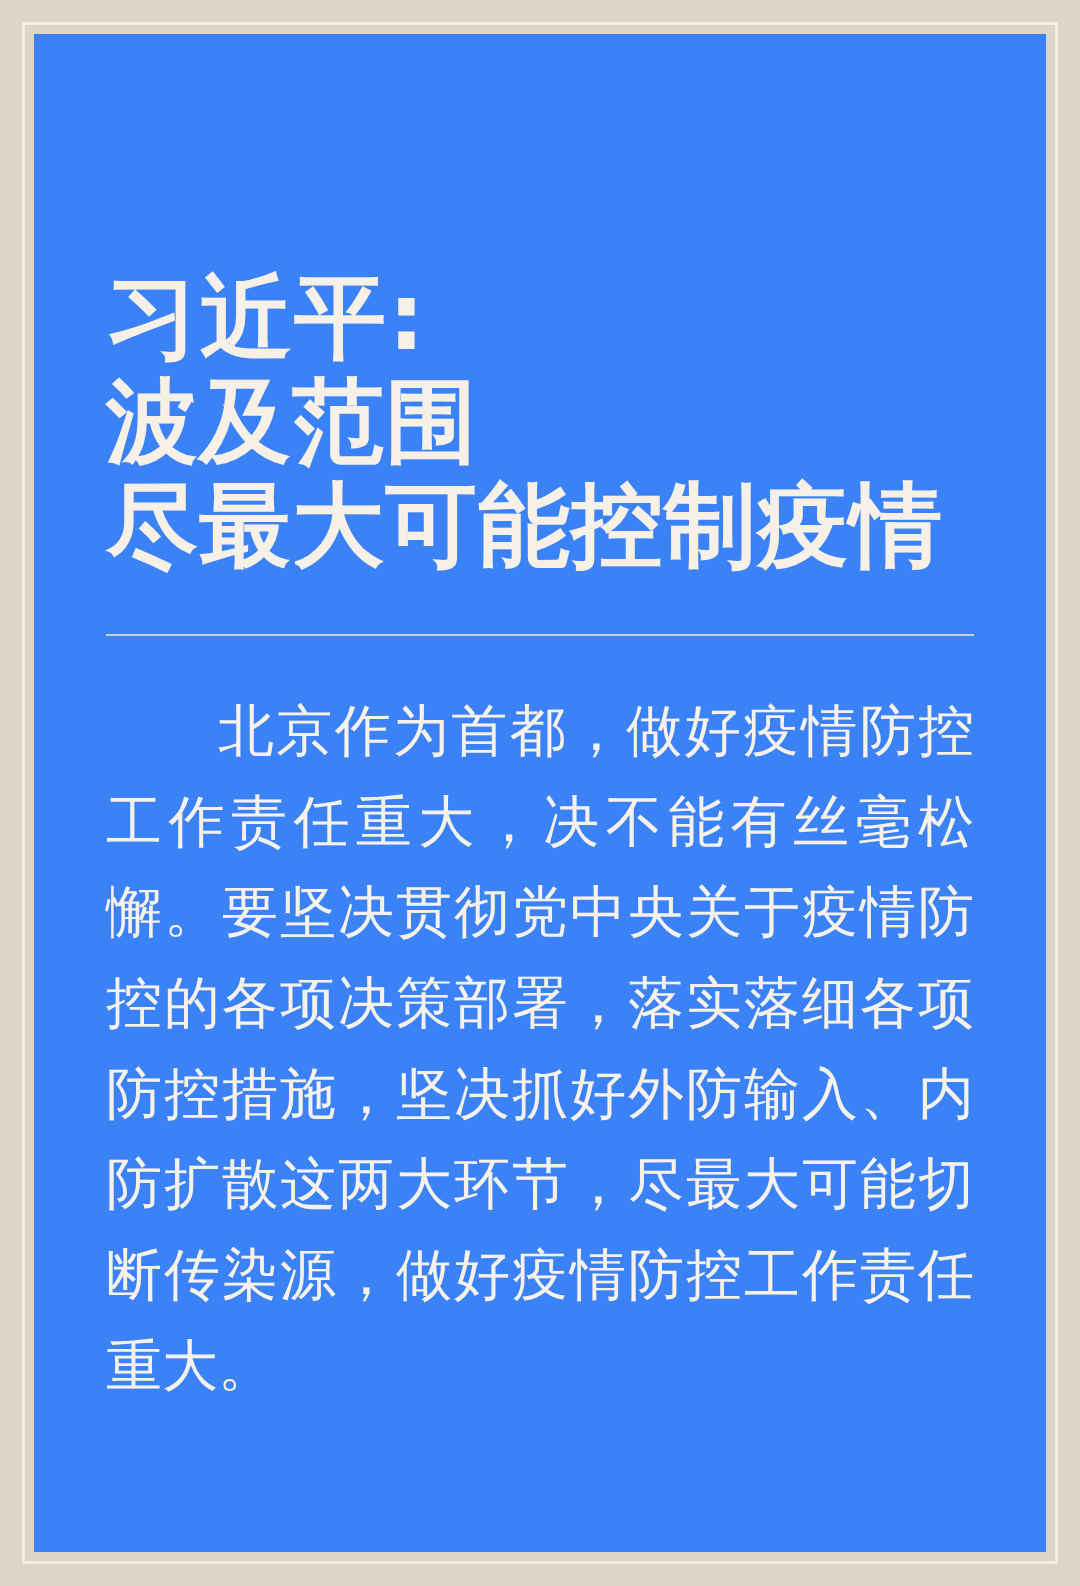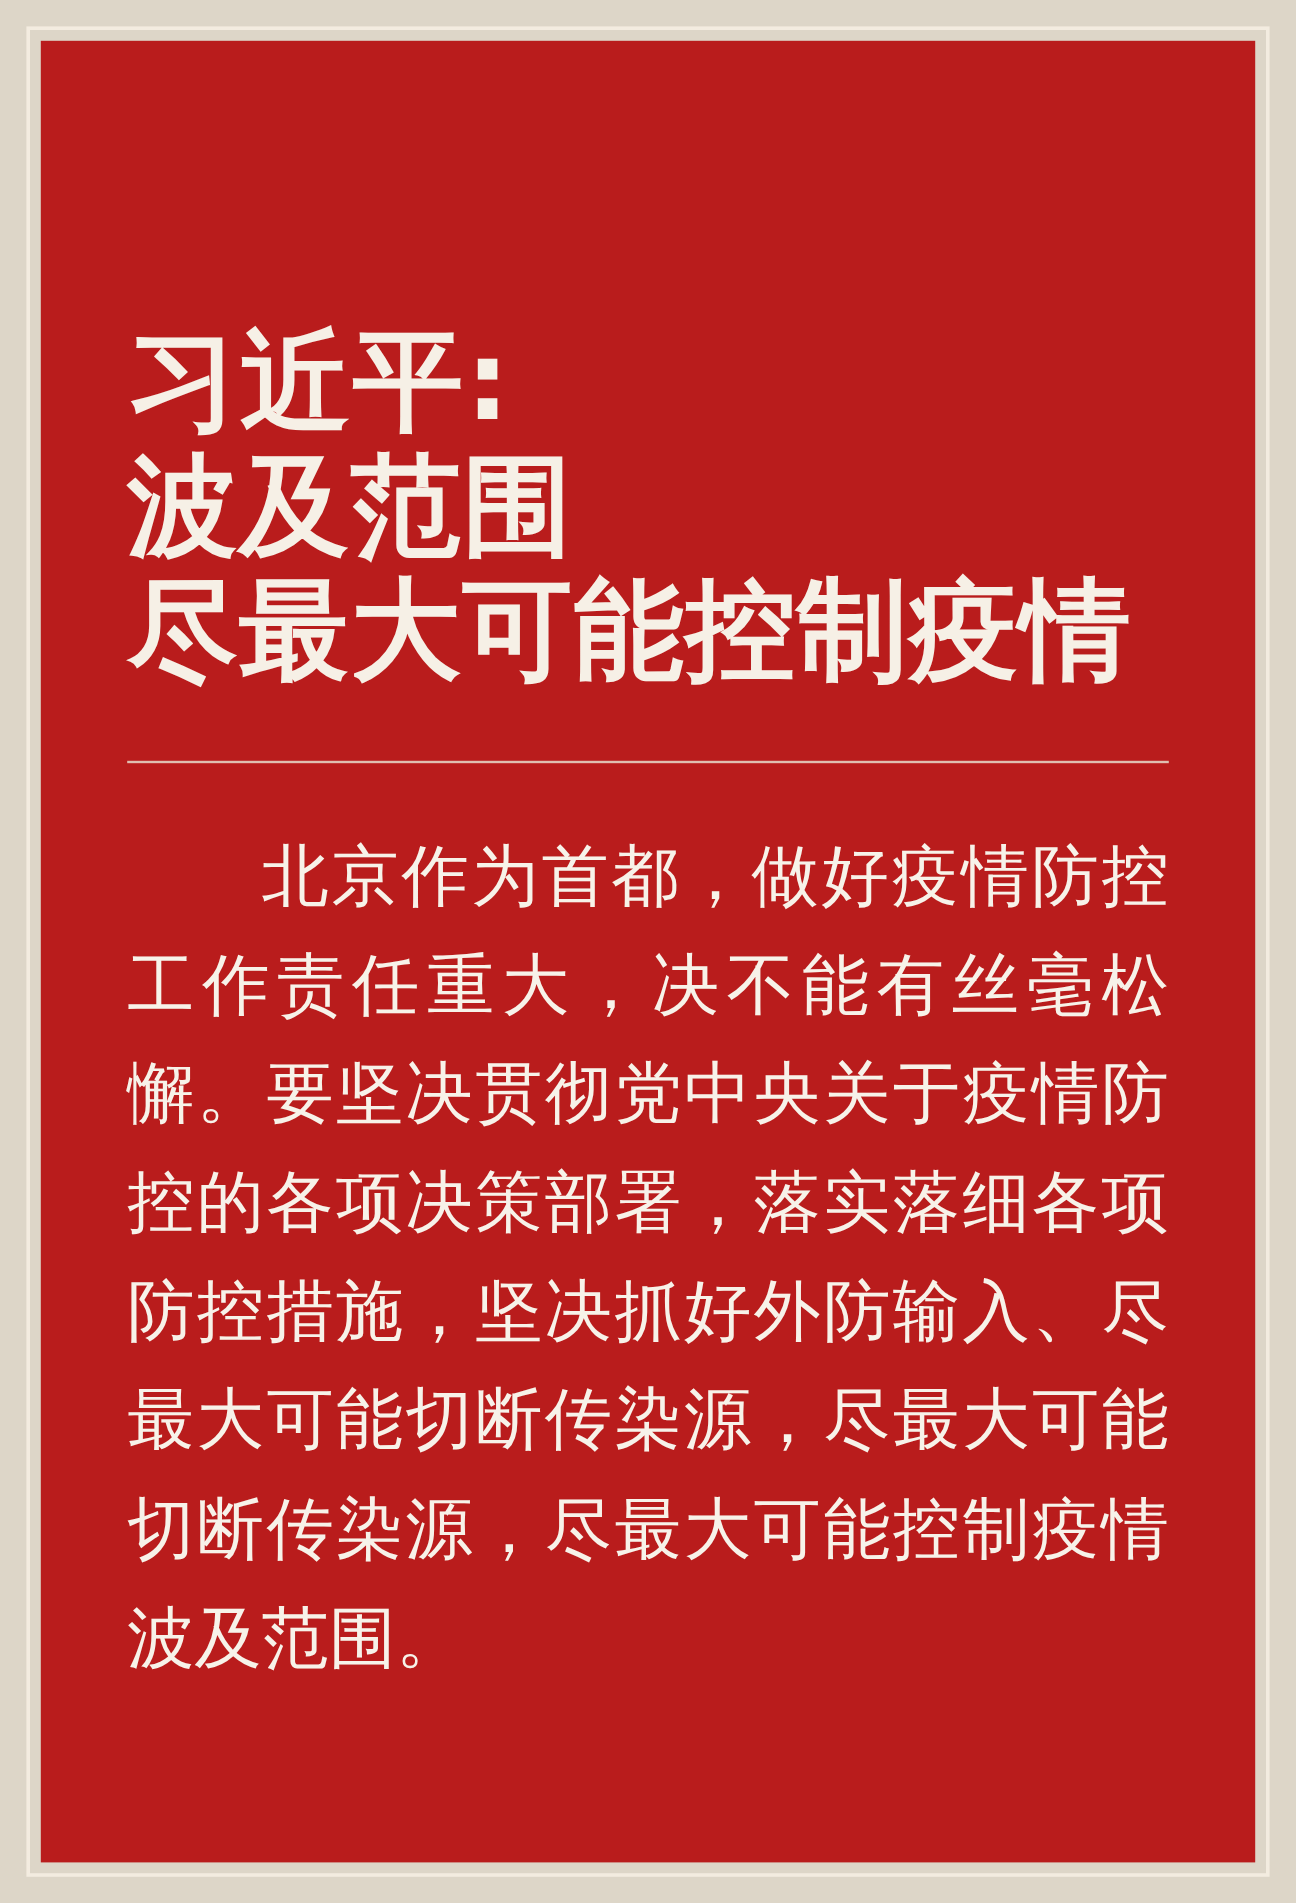--- a/index.html
+++ b/index.html
@@ -34,21 +34,21 @@
     border: 3px solid #f3ece0;
     box-sizing: border-box;
   }
 
   .poster-card {
     position: absolute;
     left: 34px;
     top: 34px;
     right: 34px;
     bottom: 34px;
-    background: #b91c1c;
+    background: #3b82f6;
     box-sizing: border-box;
     padding: 0 72px;
     overflow: hidden;
   }
 
   .title-block {
     margin-top: 232px;
   }
   .title-line {
     color: #f6f0e6;
@@ -91,16 +91,16 @@
   <div class="poster-card">
 
     <div class="title-block">
       <div class="title-line first">习近平:</div>
       <div class="title-line">波及范围</div>
       <div class="title-line">尽最大可能控制疫情</div>
     </div>
 
     <div class="divider"></div>
 
-    <div class="body-text">北京作为首都，做好疫情防控工作责任重大，决不能有丝毫松懈。要坚决贯彻党中央关于疫情防控的各项决策部署，落实落细各项防控措施，坚决抓好外防输入、尽最大可能切断传染源，尽最大可能切断传染源，尽最大可能控制疫情波及范围。</div>
+    <div class="body-text">北京作为首都，做好疫情防控工作责任重大，决不能有丝毫松懈。要坚决贯彻党中央关于疫情防控的各项决策部署，落实落细各项防控措施，坚决抓好外防输入、内防扩散这两大环节，尽最大可能切断传染源，做好疫情防控工作责任重大。</div>
 
   </div>
 </div>
 
 </body></html>

